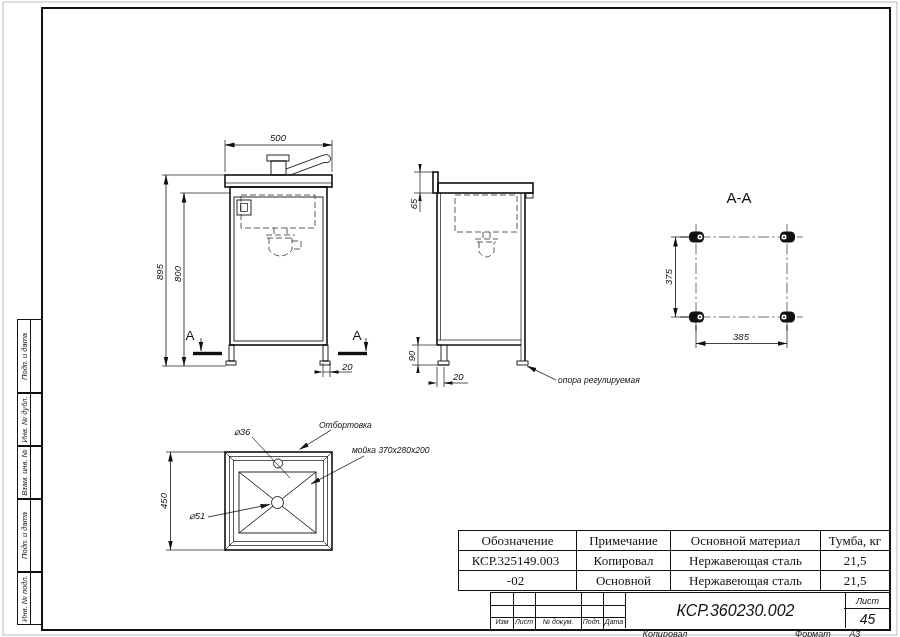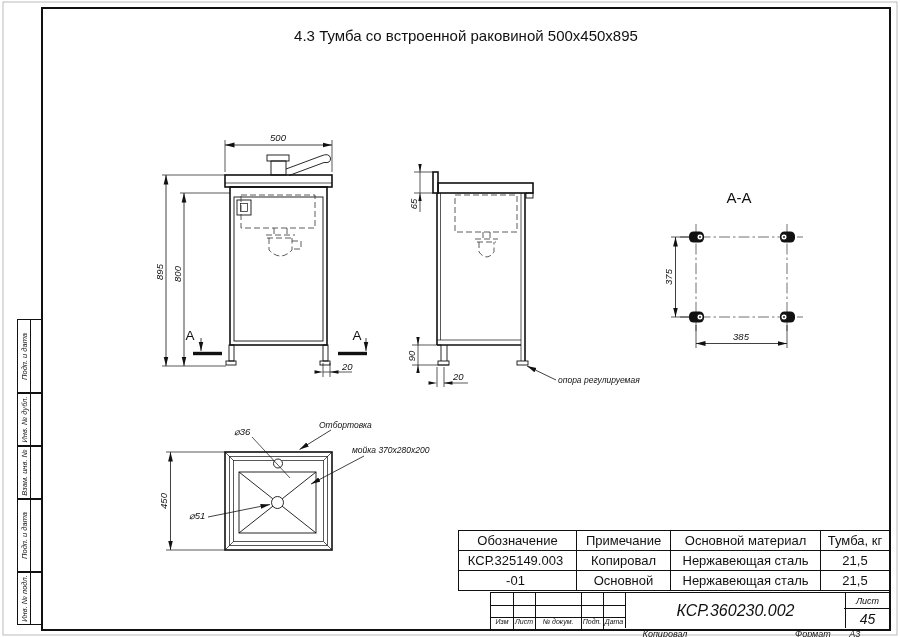--- a/index.html
+++ b/index.html
@@ -19,21 +19,21 @@
   text.dim{font-size:9.5px;font-style:italic}
   text.lbl{font-size:8.5px;font-style:italic}
   text.sec{font-size:13.5px}
   text.secT{font-size:15px}
 
   .abs{position:absolute;}
   .title{left:42px;top:27px;width:848px;text-align:center;font-size:15px;}
   .notes{left:566px;top:468px;width:324px;font-size:12.5px;line-height:17px;}
 
   table.spec{position:absolute;left:458px;top:530px;border-collapse:collapse;table-layout:fixed;}
-  table.spec td{border:1.4px solid #111;height:19px;font-size:13px;text-align:center;padding:0 4px;overflow:hidden;white-space:nowrap;}
+  table.spec td{border:1.4px solid #111;height:19px;font-size:13px;text-align:center;padding:0 4px;overflow:hidden;white-space:nowrap;font-family:Liberation Serif, serif;}
   table.spec td.r{text-align:center;padding-right:8px;}
 
   .tb{left:490px;top:592px;width:400px;height:38px;border:1.6px solid #111;box-sizing:border-box;}
   .tb .vln{position:absolute;top:0;bottom:0;width:0;border-left:1px solid #111;}
   .tb .hln{position:absolute;left:0;width:134px;height:0;border-top:1px solid #111;}
   .tb .cell-lbl{position:absolute;top:25px;height:10px;font-size:7px;font-style:italic;text-align:center;}
   .tb .doc{position:absolute;left:134px;top:0;width:219px;height:35px;border-left:1.4px solid #111;border-right:1.4px solid #111;
            display:flex;align-items:center;justify-content:center;font-size:16px;font-style:italic;}
   .tb .sheet-lbl{position:absolute;left:353px;top:0;width:47px;height:15px;border-bottom:1px solid #111;
            display:flex;align-items:center;justify-content:center;font-size:9px;font-style:italic;}
@@ -257,21 +257,20 @@
       </g>
       <g>
         <line class="thin" x1="225" y1="452" x2="166" y2="452"></line>
         <line class="thin" x1="225" y1="550" x2="166" y2="550"></line>
         <line class="dimln" x1="170.5" y1="452" x2="170.5" y2="550"></line>
         <text class="dim" text-anchor="middle" transform="rotate(-90 166.5 501)" x="166.5" y="501">450</text>
       </g>
     </g>
   </svg>
 
-  <div class="abs title">4.3 Тумба со встроенной раковиной 500х450х895</div>
 
 
   <table class="spec">
     <colgroup>
         <col style="width:118px">
         <col style="width:94px">
         <col style="width:150px">
         <col style="width:69px">
       </colgroup>
     <tbody>
@@ -281,21 +280,21 @@
       <td>Основной материал</td>
       <td>Тумба, кг</td>
     </tr>
     <tr>
       <td class="r">КСР.325149.003</td>
       <td>Копировал</td>
       <td>Нержавеющая сталь</td>
       <td>21,5</td>
     </tr>
     <tr>
-      <td class="r">-01</td>
+      <td class="r">-02</td>
       <td>Основной</td>
       <td>Нержавеющая сталь</td>
       <td>21,5</td>
     </tr>
   </tbody>
     </table>
 
   <div class="abs tb">
     <div class="vln" style="left:22px"></div>
     <div class="vln" style="left:44px"></div>

